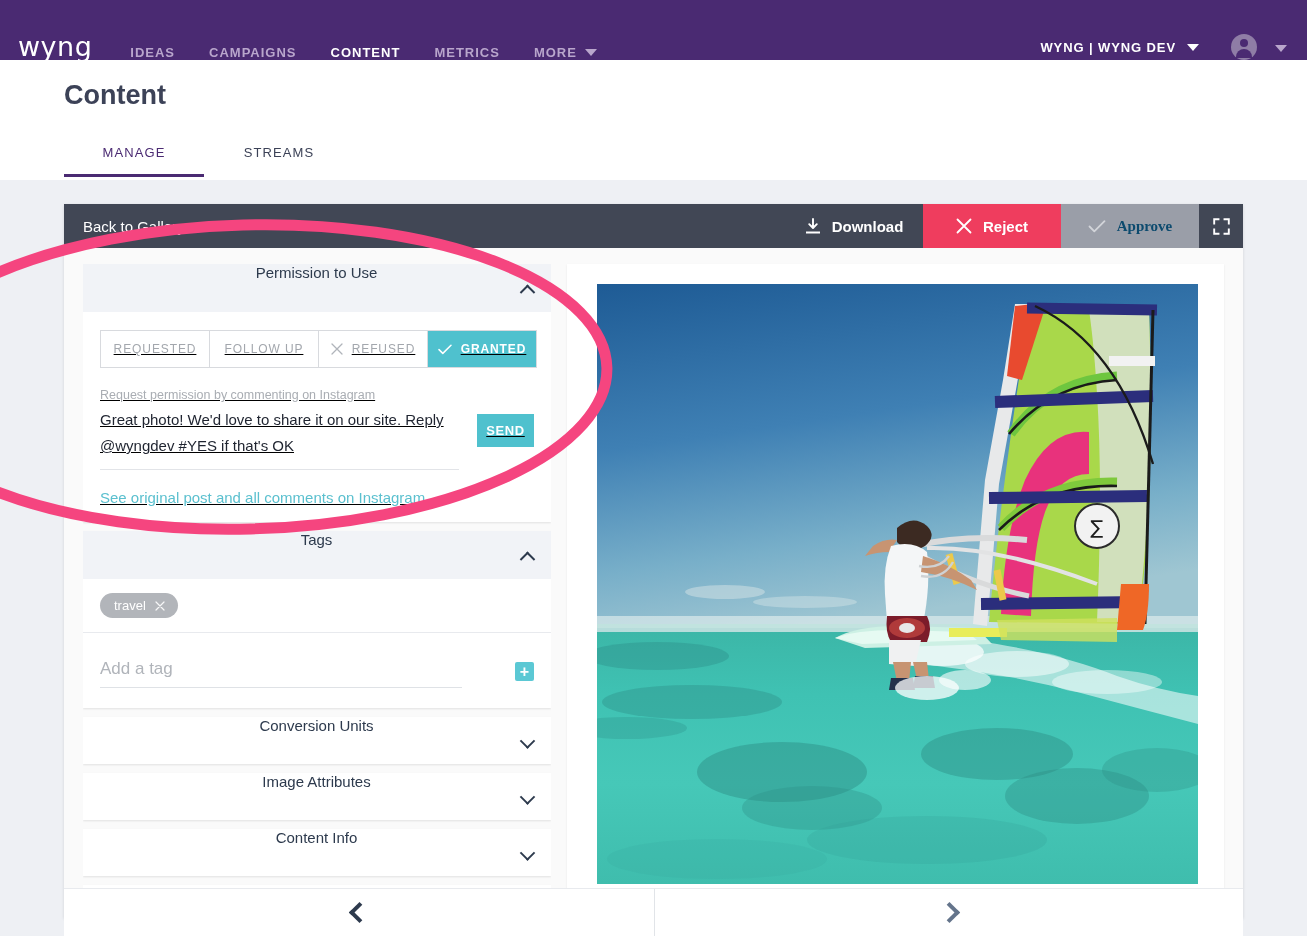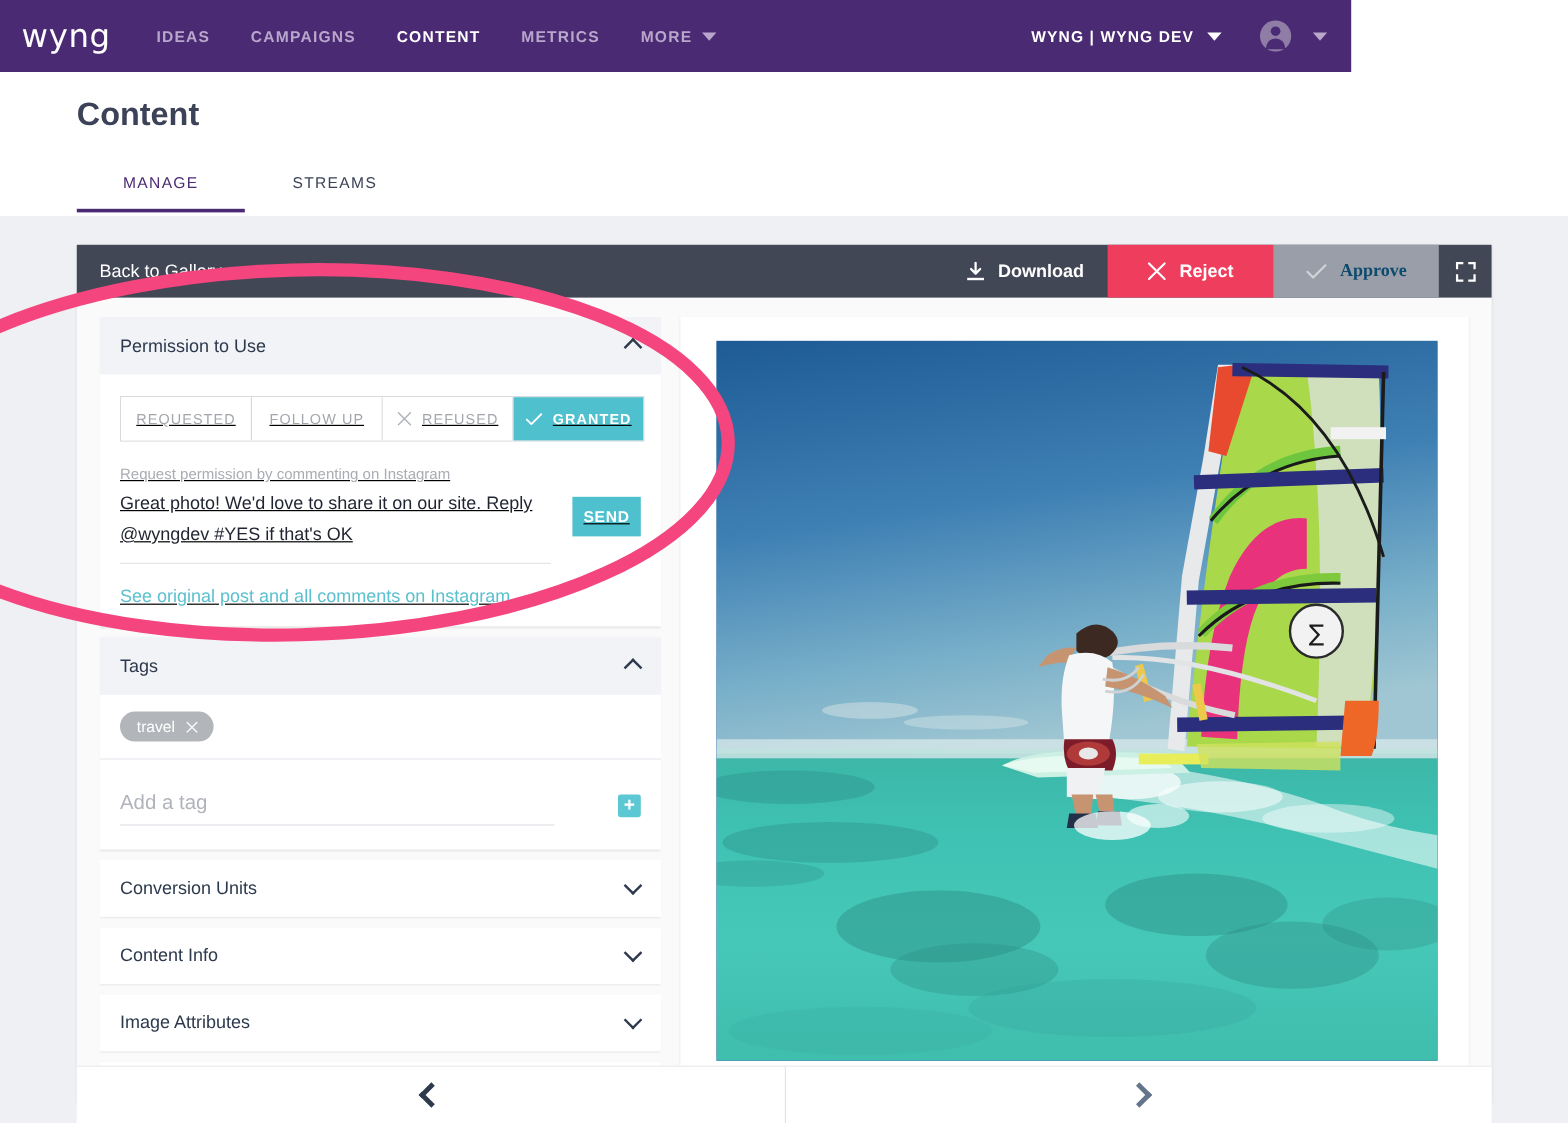--- a/index.html
+++ b/index.html
@@ -6,23 +6,23 @@
   html, body {
     width: 1307px; height: 936px;
     font-family: "Liberation Sans", sans-serif;
     background: #ffffff;
     overflow: hidden;
   }
   .page { position: relative; width: 1307px; height: 936px; }
 
   
   .topnav {
-    position: absolute; left: 0; top: 0; width: 1126px; height: 60px;
+    position: absolute; left: 0; top: 0; width: 1307px; height: 60px;
     background: #4a2a72;
-    display: flex; align-items: center;
+    display: flex; align-items: flex-end;
   }
   .logo {
     margin-left: 18px; color: #fff; font-size: 27px; letter-spacing: .5px;
     font-weight: 400; line-height: 1;
     font-family: "DejaVu Sans", sans-serif;
   }
   .navlinks { display: flex; align-items: center; margin-left: 38px; }
   .navlink {
     color: #b9a6cc; font-size: 13px; font-weight: bold; letter-spacing: 1px;
     margin-right: 34px; cursor: pointer; white-space: nowrap;
@@ -112,21 +112,21 @@
   .leftcol {
     position: absolute; left: 19px; top: 60px; width: 468px; height: 650px;
     overflow: hidden;
   }
   .panel {
     background: #ffffff; margin-bottom: 9px;
     box-shadow: 0 1px 2px rgba(0,0,0,.10);
   }
   .panel-head {
     height: 48px; display: flex; align-items: center;
-    padding: 0 18px 0 17px; background: #f1f3f7; cursor: pointer;
+    padding: 0 18px 0 17px; background: #f1f3f7; cursor: pointer; flex-direction: column;
   }
   .panel-title { font-size: 15px; color: #2d3a4d; }
   .panel-chev { margin-left: auto; }
   .chev {
     width: 11px; height: 11px; border-left: 2px solid #2d3a4d;
     border-top: 2px solid #2d3a4d; display: inline-block;
   }
   .chev.up { transform: rotate(45deg) translate(2px, 2px); }
   .chev.down { transform: rotate(-135deg) translate(1px, 1px); }
   .panel-collapsed .panel-head { background: #ffffff; height: 47px; }
@@ -371,27 +371,27 @@
       </div>
 
       <div class="panel panel-collapsed">
         <div class="panel-head">
           <span class="panel-title">Conversion Units</span>
           <span class="panel-chev"><span class="chev down"></span></span>
         </div>
       </div>
       <div class="panel panel-collapsed">
         <div class="panel-head">
-          <span class="panel-title">Content Info</span>
+          <span class="panel-title">Image Attributes</span>
           <span class="panel-chev"><span class="chev down"></span></span>
         </div>
       </div>
       <div class="panel panel-collapsed">
         <div class="panel-head">
-          <span class="panel-title">Image Attributes</span>
+          <span class="panel-title">Content Info</span>
           <span class="panel-chev"><span class="chev down"></span></span>
         </div>
       </div>
       <div class="panel panel-collapsed">
         <div class="panel-head">
           <span class="panel-title">History</span>
           <span class="panel-chev"><span class="chev down"></span></span>
         </div>
       </div>
     </div>

